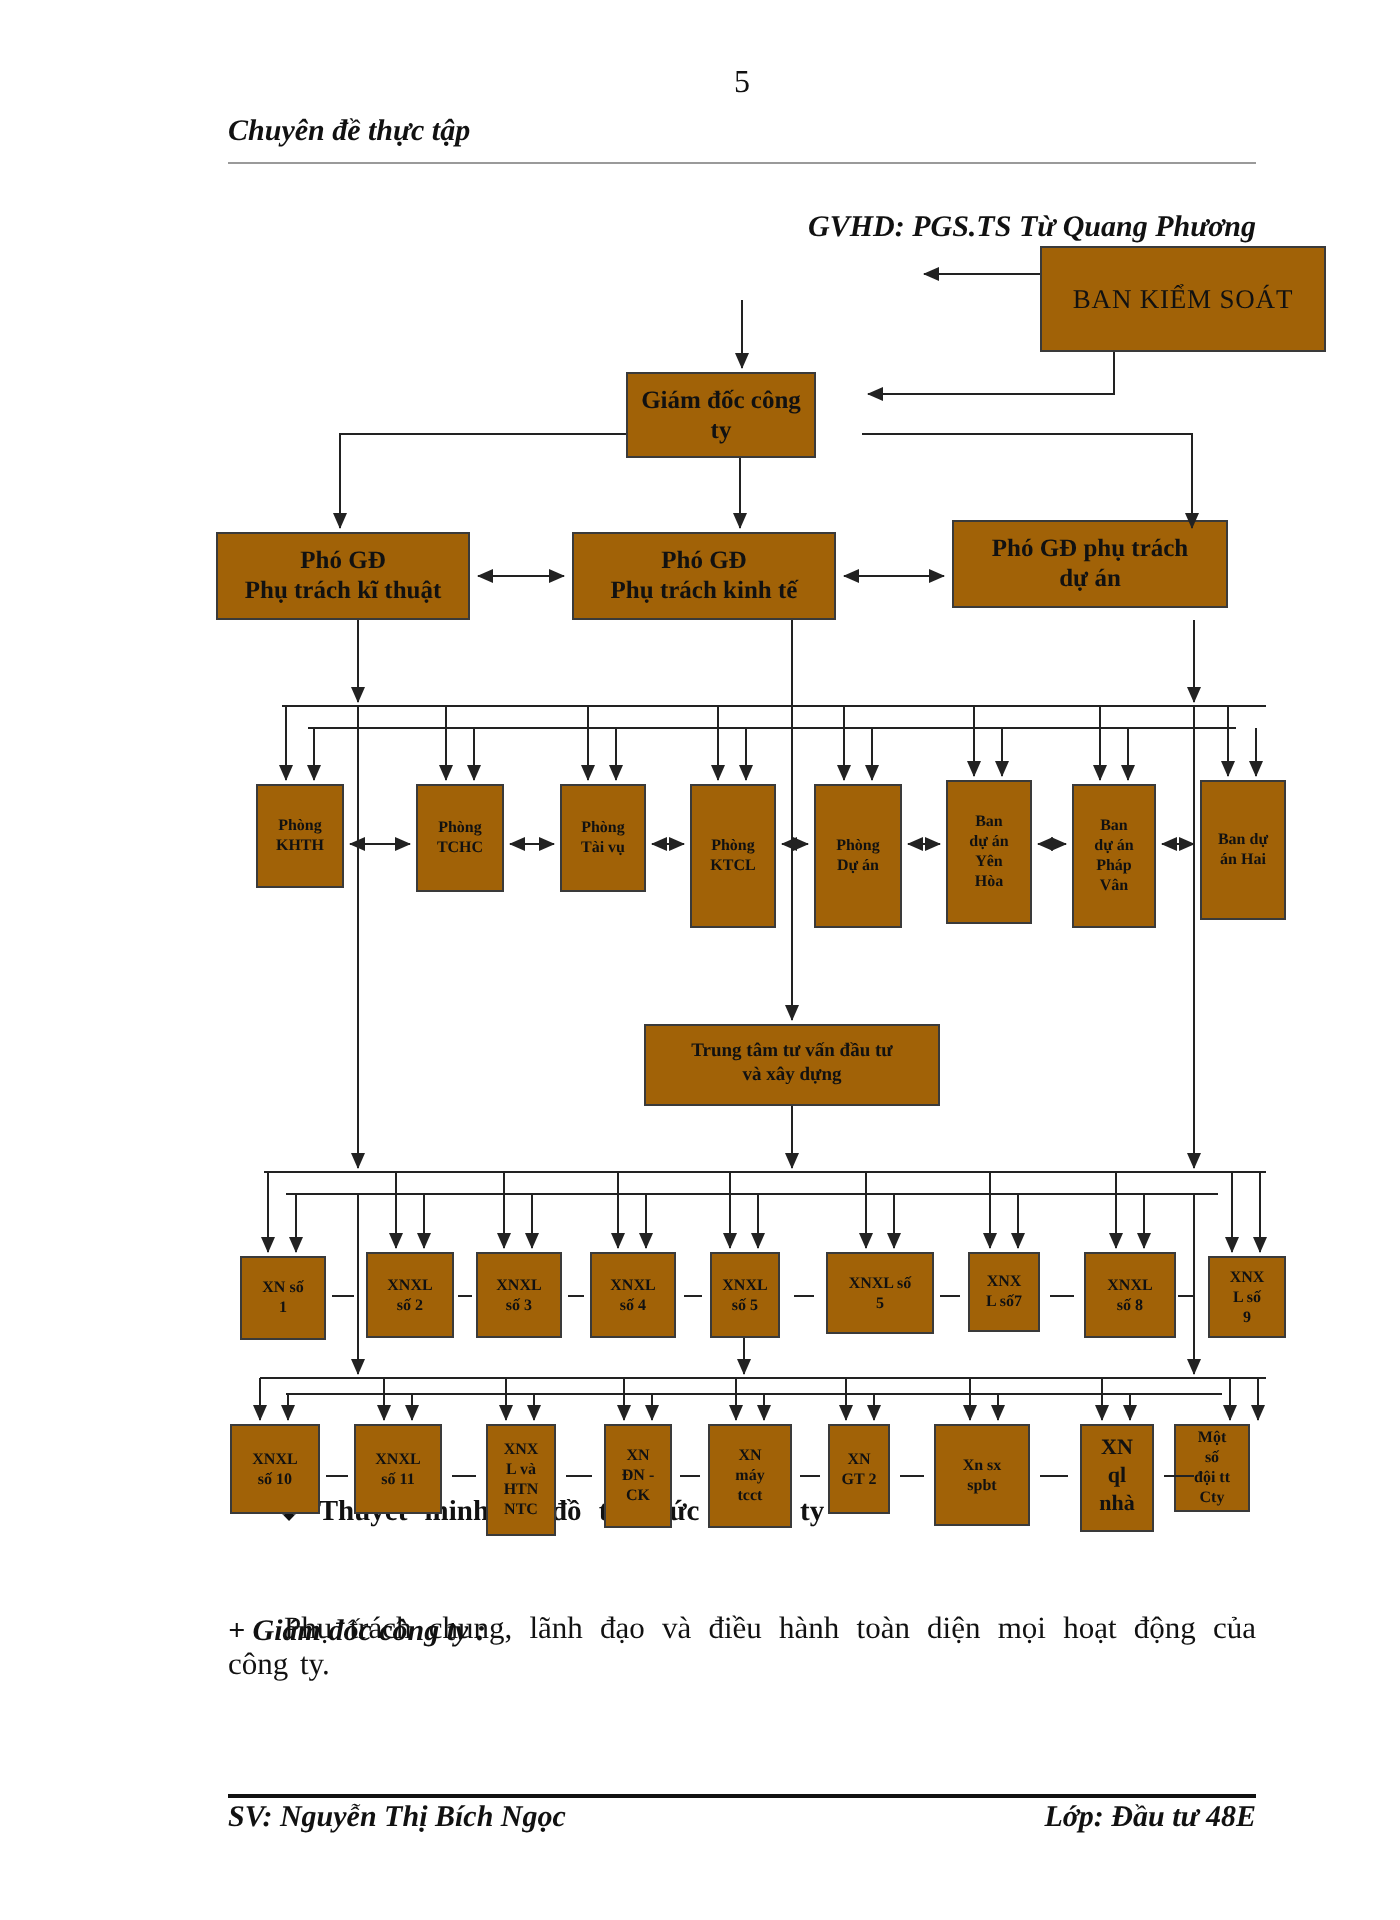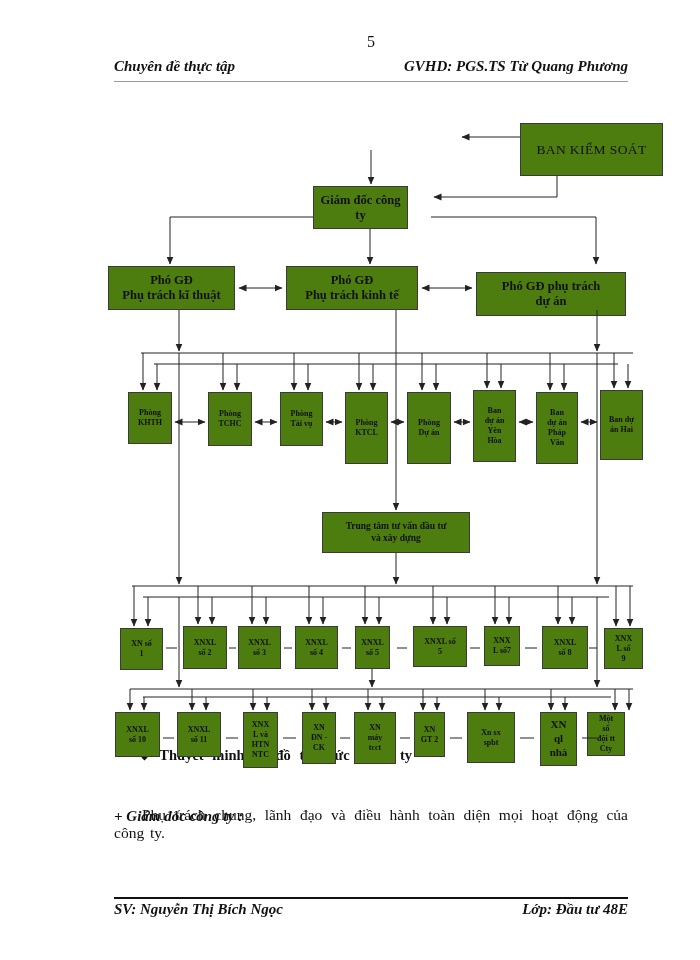--- a/index.html
+++ b/index.html
@@ -1,31 +1,31 @@
 <!DOCTYPE html>
 <html><head>
 <meta charset="utf-8">
 <style>
   html,body{margin:0;padding:0;background:#e8e8e8;}
   #page{position:relative;width:700px;height:960px;background:#ffffff;overflow:hidden;
         font-family:"Liberation Serif","DejaVu Serif",serif;color:#111;}
   .abs{position:absolute;}
   
-  .ob{position:absolute;z-index:2;background:#4d7c0f;border:1px solid #3a3a3a;
+  .ob{position:absolute;z-index:2;background:#a16207;border:1px solid #3a3a3a;
       display:flex;align-items:center;justify-content:center;text-align:center;
       white-space:pre-line;font-weight:bold;line-height:1.18;box-sizing:border-box;}
   .big{font-size:12.5px;}
   .bks{font-size:13.5px;font-weight:normal;letter-spacing:.4px;border-width:1.5px;}
   .tt{font-size:9.5px;}
   .sm{font-size:8px;line-height:1.25;}
   .ql{font-size:11px;line-height:1.25;}
   
   .pagenum{left:114px;top:33px;width:514px;text-align:center;font-size:16px;z-index:2;}
   .hdr{left:114px;top:58px;width:514px;font-size:15px;font-weight:bold;font-style:italic;z-index:2;}
-  .hdr .r{float:right;}
+  .hdr .r{float:right;margin-top:48px;}
   .hrule{left:114px;top:81px;width:514px;border-top:1px solid #9a9a9a;z-index:2;}
   .note-head{left:138px;top:747px;width:420px;font-size:14.5px;font-weight:bold;word-spacing:5px;z-index:1;white-space:nowrap;}
   .note-item{left:114px;top:779px;width:514px;font-size:15px;font-weight:bold;font-style:italic;z-index:2;margin-top:29px;}
   .para1{left:114px;top:806px;width:514px;font-size:15.5px;text-align:justify;text-indent:28px;word-spacing:2px;z-index:2;}
   .para2{left:114px;top:838px;width:514px;font-size:15.5px;z-index:2;}
   .frule{left:114px;top:897px;width:514px;border-top:2px solid #111;z-index:2;}
   .ftr{left:114px;top:901px;width:514px;font-size:15px;font-weight:bold;font-style:italic;z-index:2;}
   .ftr .r{float:right;}
   svg.wires{position:absolute;left:0;top:0;z-index:3;pointer-events:none;}
   svg.wires line, svg.wires polyline{stroke:#222;stroke-width:1;fill:none;}
@@ -42,21 +42,21 @@
   </div>
   <div class="abs hrule"></div>
 
   <div class="ob bks" style="left:520px;top:123px;width:143px;height:53px">BAN KIỂM SOÁT</div>
   <div class="ob big" style="left:313px;top:186px;width:95px;height:43px">Giám đốc công
 ty</div>
   <div class="ob big" style="left:108px;top:266px;width:127px;height:44px">Phó GĐ
 Phụ trách kĩ thuật</div>
   <div class="ob big" style="left:286px;top:266px;width:132px;height:44px">Phó GĐ
 Phụ trách kinh tế</div>
-  <div class="ob big" style="left:476px;top:272px;width:150px;height:44px">Phó GĐ phụ trách
+  <div class="ob big" style="left:476px;top:260px;width:138px;height:44px">Phó GĐ phụ trách
 dự án</div>
 
   <div class="ob sm" style="left:128px;top:392px;width:44px;height:52px">Phòng
 KHTH</div>
   <div class="ob sm" style="left:208px;top:392px;width:44px;height:54px">Phòng
 TCHC</div>
   <div class="ob sm" style="left:280px;top:392px;width:43px;height:54px">Phòng
 Tài vụ</div>
   <div class="ob sm" style="left:345px;top:392px;width:43px;height:72px">Phòng
 KTCL</div>

